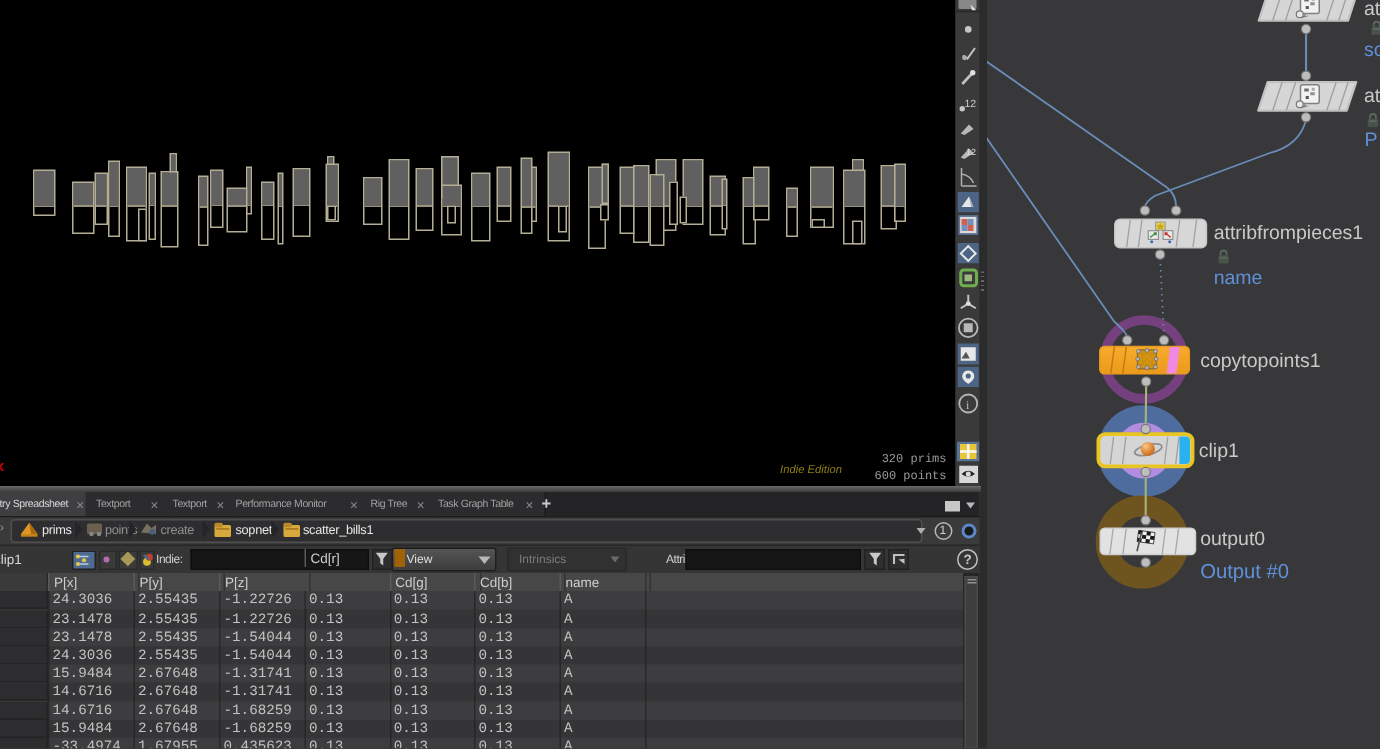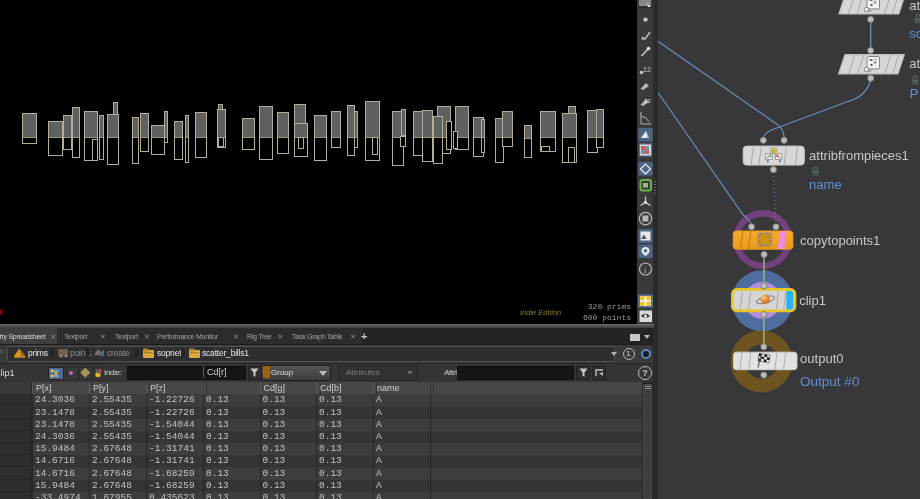--- a/index.html
+++ b/index.html
@@ -206,24 +206,24 @@
         <circle cx="5.5" cy="3.5" r="2.4" fill="#c04030"></circle>
         <path d="M2 2 L5 5" stroke="#4a6a9a" stroke-width="1.6"></path>
       </svg>
 <div class="abs" style="left:104px;top:40px;font-size:8px;letter-spacing:-0.3px;color:#d0d0d0">Indie:</div>
 <div class="abs" style="left:127px;top:38.5px;width:119px;height:14px;background:#161616;border:1px solid #0e0e0e;box-sizing:border-box"></div>
 <div class="abs" style="left:247.5px;top:38.5px;width:14px;height:14px;background:#2e2e2e;border:1px solid #222;box-sizing:border-box"></div>
 <svg class="abs" style="left:250px;top:40.5px" width="9" height="10" viewBox="0 0 9 10">
         <path d="M0.5 0.5 L8.5 0.5 L5.5 4.5 L5.5 9 L3.5 7.5 L3.5 4.5 Z" fill="#c8c8c8"></path>
       </svg>
 <div class="abs" style="left:261px;top:37.5px;width:70px;height:15.5px;background:linear-gradient(#555,#3c3c3c);border:1px solid #1e1e1e;border-radius:2px;box-sizing:border-box"></div>
-<div class="abs" style="left:271px;top:40.5px;font-size:8px;color:#e0e0e0">Group</div>
+<div class="abs" style="left:271px;top:40.5px;font-size:8px;color:#e0e0e0">View</div>
 <div class="abs" style="left:319px;top:43px;width:0;height:0;border-left:4px solid transparent;border-right:4px solid transparent;border-top:5px solid #b8b8b8"></div>
 <div class="abs" style="left:338px;top:37.5px;width:80px;height:15.5px;background:#313131;border:1px solid #282828;border-radius:2px;box-sizing:border-box"></div>
-<div class="abs" style="left:346px;top:40.5px;font-size:8px;color:#7c7c7c">Attributes</div>
+<div class="abs" style="left:346px;top:40.5px;font-size:8px;color:#7c7c7c">Intrinsics</div>
 <div class="abs" style="left:407px;top:43px;width:0;height:0;border-left:3.5px solid transparent;border-right:3.5px solid transparent;border-top:4.5px solid #6a6a6a"></div>
 <div class="abs" style="left:444px;top:40px;font-size:8px;letter-spacing:-0.3px;color:#d0d0d0">Attributes:</div>
 <div class="abs" style="left:457px;top:38.5px;width:117px;height:14px;background:#161616;border:1px solid #0e0e0e;box-sizing:border-box"></div>
 <div class="abs" style="left:576px;top:38.5px;width:14px;height:14px;background:#2e2e2e;border:1px solid #222;box-sizing:border-box"></div>
 <svg class="abs" style="left:578.5px;top:40.5px" width="9" height="10" viewBox="0 0 9 10">
         <path d="M0.5 0.5 L8.5 0.5 L5.5 4.5 L5.5 9 L3.5 7.5 L3.5 4.5 Z" fill="#c8c8c8"></path>
       </svg>
 <div class="abs" style="left:592px;top:38.5px;width:14px;height:14px;background:#2e2e2e;border:1px solid #222;box-sizing:border-box"></div>
 <svg class="abs" style="left:594.5px;top:40.5px" width="9" height="10" viewBox="0 0 9 10">
         <path d="M1 8 L1 2 L8 2" stroke="#c0c0c0" stroke-width="1.4" fill="none"></path>

